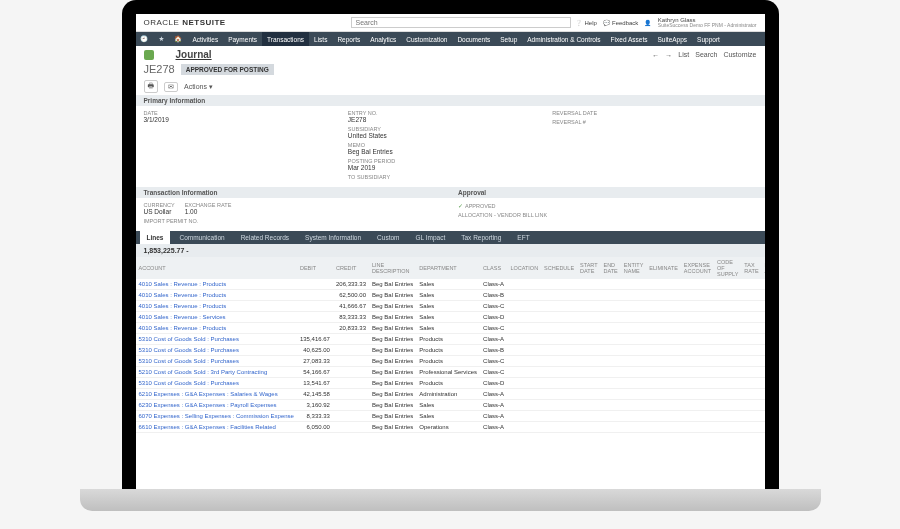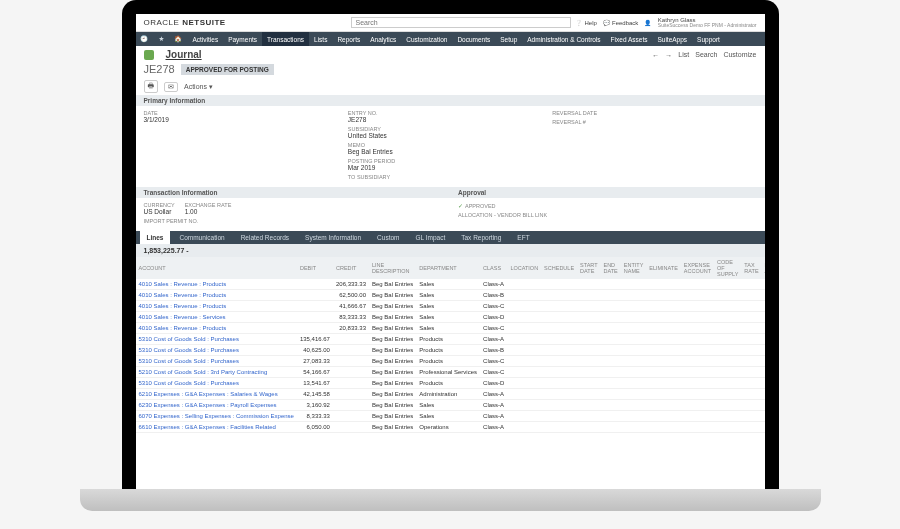--- a/index.html
+++ b/index.html
@@ -21,21 +21,21 @@
   .topright .user .sub { font-size: 5px; color: #888; }
 
   
   .nav { background: #3b4a57; color: #fff; display: flex; align-items: center; height: 14px; font-size: 6.5px; }
   .nav .ico, .nav .item { padding: 0 5px; height: 100%; display: flex; align-items: center; cursor: pointer; }
   .nav .item.active { background: #223040; }
   .nav .ico { color: #cfd8e0; }
 
   
   .pagehead { display: flex; align-items: center; justify-content: space-between; padding: 3px 8px; }
-  .pagehead .left { display: flex; align-items: center; gap: 12px; text-decoration: underline; }
+  .pagehead .left { display: flex; align-items: center; gap: 22px; text-decoration: underline; }
   .jicon { width: 10px; height: 10px; background: #6aa84f; border-radius: 2px; display: inline-block; }
   .ptitle { font-size: 10px; font-weight: 600; color: #444; }
   .pagehead .right { display: flex; gap: 6px; font-size: 7px; color: #555; }
 
   .idrow { display: flex; align-items: center; gap: 6px; padding: 0 8px 3px; }
   .docid { font-size: 11px; color: #666; }
   .badge { background: #d4d9de; color: #333; font-size: 6.5px; font-weight: 600; padding: 2px 5px; }
 
   .toolbar { display: flex; gap: 6px; padding: 2px 8px; color: #555; font-size: 7px; align-items: center; }
   .tbtn { border: 1px solid #ccc; padding: 0 3px; border-radius: 2px; cursor: pointer; }

